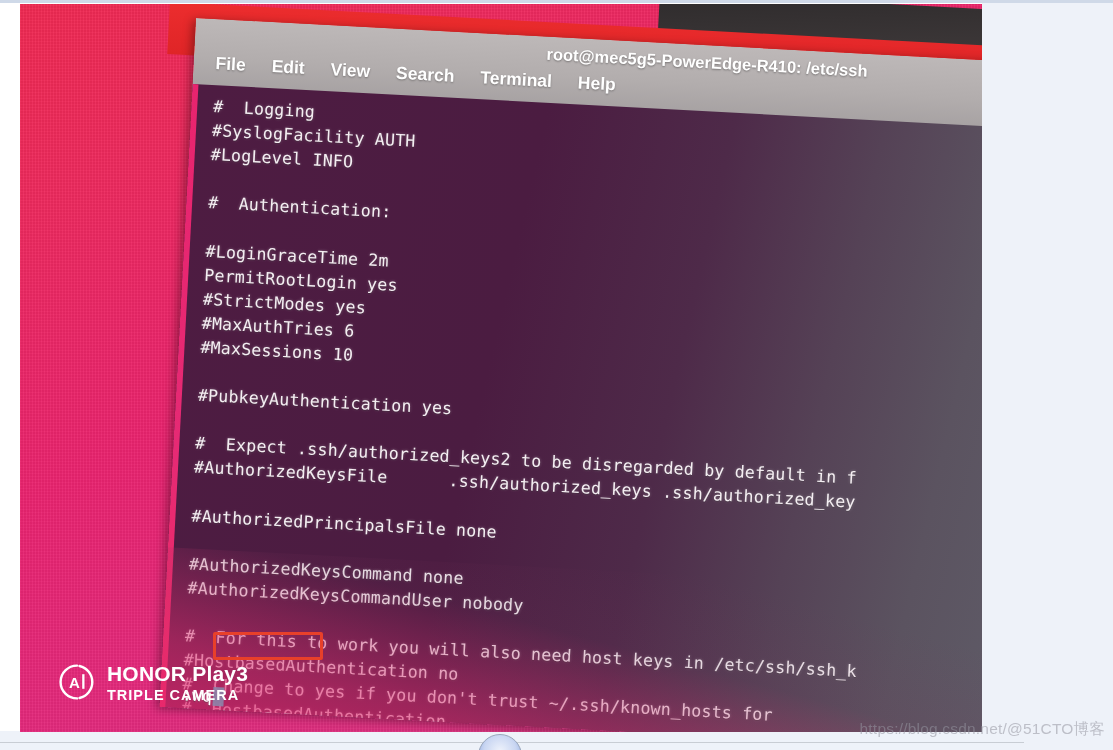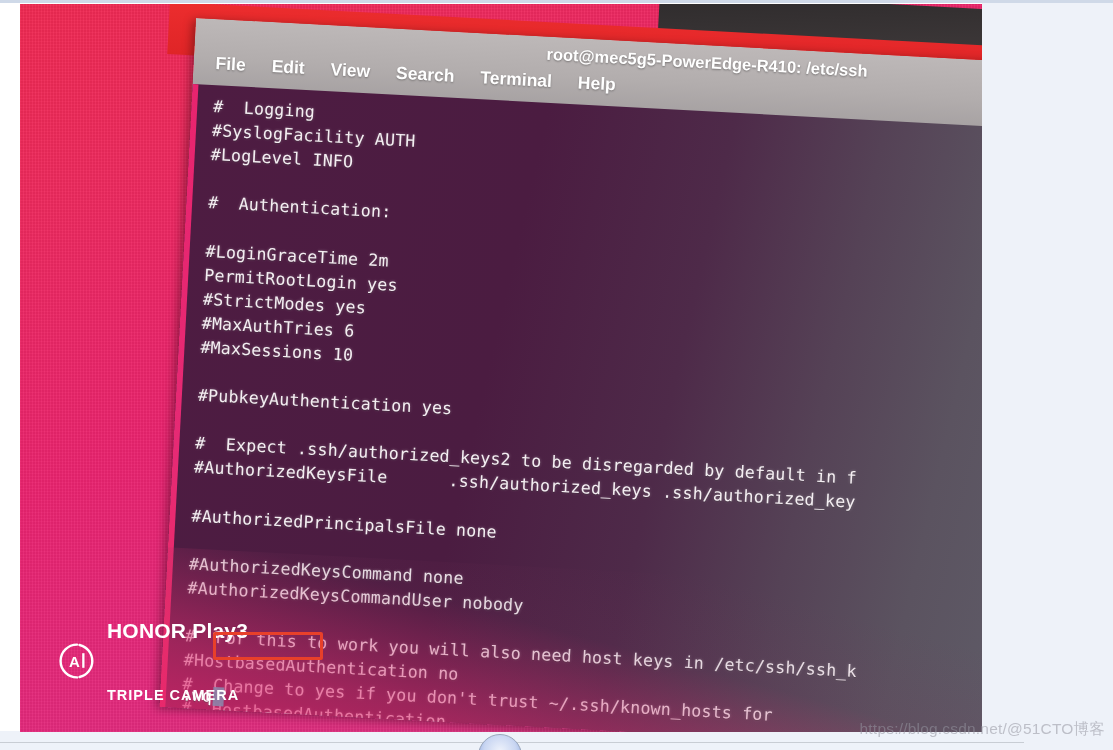--- a/index.html
+++ b/index.html
@@ -246,21 +246,21 @@
     align-items: center;
     gap: 11px;
     z-index: 8;
   }
   #honor-ai-badge {
     position: relative;
     width: 38px; height: 38px;
     flex: 0 0 auto;
   }
   #honor-ai-badge svg { display: block; }
-  #honor-text { display: flex; flex-direction: column; line-height: 1; gap: 43px; }
+  #honor-text { display: flex; flex-direction: column; line-height: 1; }
   #honor-model {
     color: #ffffff;
     font-size: 21px;
     font-weight: bold;
     letter-spacing: .2px;
   }
   #honor-tagline {
     color: #ffffff;
     font-size: 14.5px;
     font-weight: bold;

